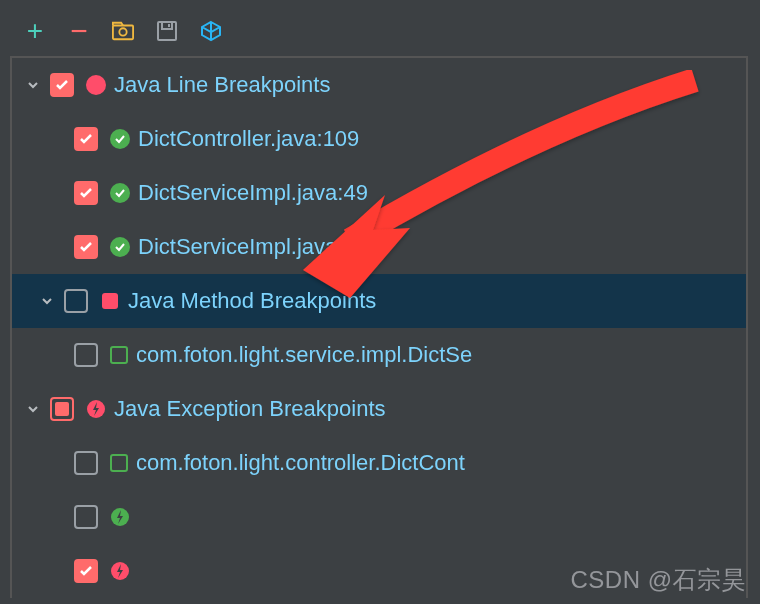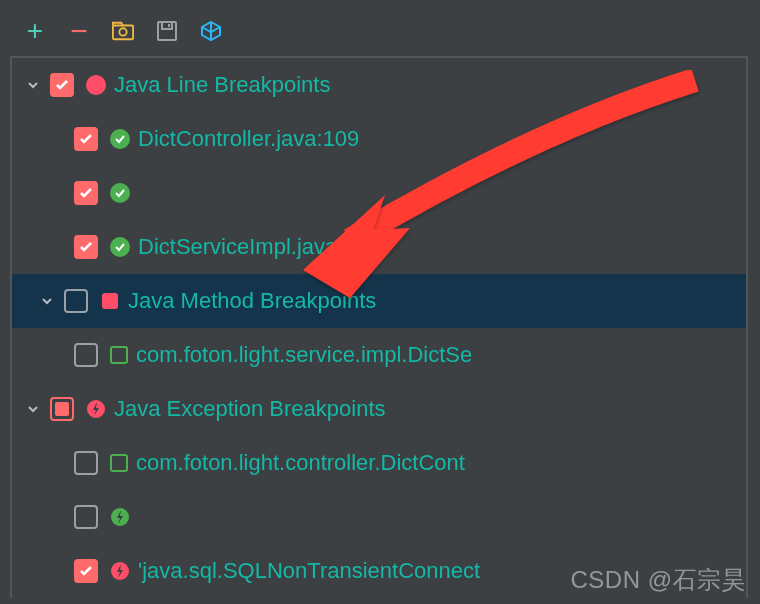--- a/index.html
+++ b/index.html
@@ -35,21 +35,21 @@
       margin: 0 12px 0 10px;
       background: #3c4043;
     }
     .tree-row {
       display: flex;
       align-items: center;
       height: 54px;
       padding-left: 12px;
       gap: 8px;
       font-size: 22px;
-      color: #14b8a6;
+      color: #7dd3fc;
       white-space: nowrap;
       overflow: hidden;
     }
     .tree-row.selected { background: #13344a; padding-left: 26px; }
     .tree-row.child { padding-left: 62px; }
     .chevron {
       width: 18px;
       height: 18px;
       display: flex;
       align-items: center;
@@ -186,20 +186,21 @@
     <span class="checkbox checked">
         <svg viewBox="0 0 16 16">
           <path d="M3 8 L6 11 L13 4" fill="none" stroke="#fff" stroke-width="2.5"></path>
         </svg>
       </span>
     <span class="bp-icon green-check">
         <svg viewBox="0 0 12 12">
           <path d="M2 6 L5 9 L10 3" fill="none" stroke="#fff" stroke-width="2"></path>
         </svg>
       </span>
+    <span class="label">DictServiceImpl.java:49</span>
   </div>
   <div class="tree-row child">
     <span class="checkbox checked">
         <svg viewBox="0 0 16 16">
           <path d="M3 8 L6 11 L13 4" fill="none" stroke="#fff" stroke-width="2.5"></path>
         </svg>
       </span>
     <span class="bp-icon green-check">
         <svg viewBox="0 0 12 12">
           <path d="M2 6 L5 9 L10 3" fill="none" stroke="#fff" stroke-width="2"></path>
@@ -256,21 +257,20 @@
         <svg viewBox="0 0 16 16">
           <path d="M3 8 L6 11 L13 4" fill="none" stroke="#fff" stroke-width="2.5"></path>
         </svg>
       </span>
     <span class="bp-icon lightning red">
         <svg viewBox="0 0 20 20">
           <circle cx="10" cy="10" r="9"></circle>
           <path d="M11 3 L7 11 L10 11 L8 17 L13 9 L10 9 Z" fill="#3c4043"></path>
         </svg>
       </span>
-    <span class="label">'java.sql.SQLNonTransientConnect</span>
   </div>
 </div>
 
 <svg class="arrow-annotation" width="460" height="250" viewBox="0 0 460 250">
   <defs>
     <filter id="s">
         <feDropShadow dx="0" dy="2" stdDeviation="2" flood-opacity="0.3"></feDropShadow>
       </filter>
   </defs>
   <path d="M 440 10 Q 280 60 95 170" stroke="#ff3b30" stroke-width="24" fill="none" filter="url(#s)"></path>

